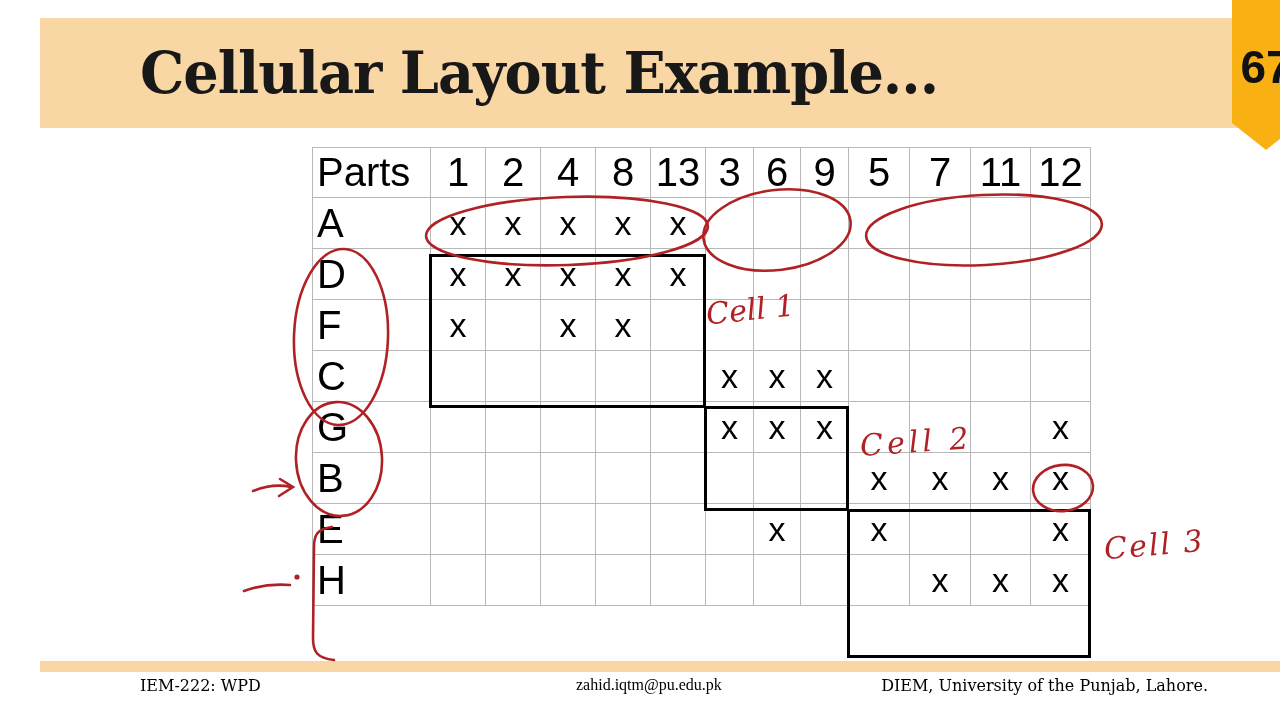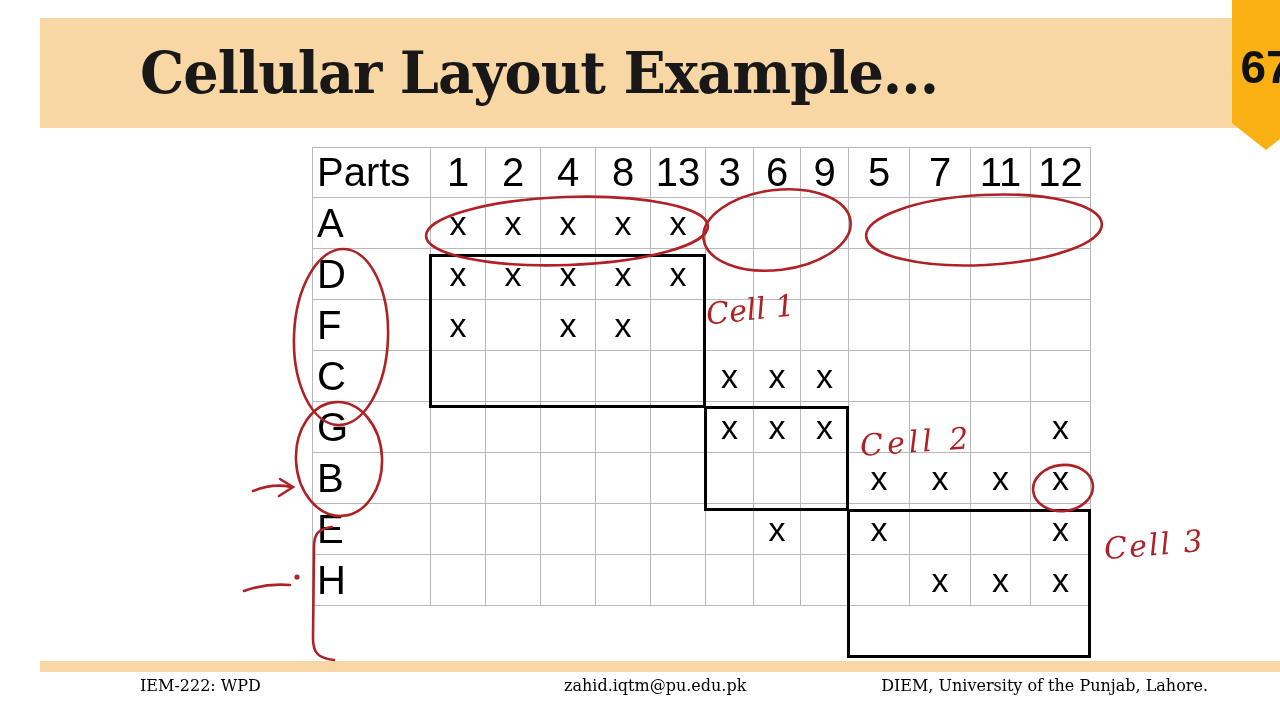--- a/index.html
+++ b/index.html
@@ -37,21 +37,21 @@
   .box1{left:389px;top:254px;width:277px;height:154px;}
   .box2{left:664px;top:406px;width:145px;height:105px;}
   .box3{left:807px;top:509px;width:244px;height:149px;}
 
   
   .footer-strip{position:absolute;left:0;top:661px;width:1280px;height:11px;
                 background:var(--header-band,#f9d7a5);z-index:1;}
   .footer-text{position:absolute;left:0;top:676px;width:1280px;height:24px;z-index:2;
                font-family:"DejaVu Serif","Liberation Serif",serif;font-size:16px;color:#000000;}
   .footer-text .f-left{position:absolute;left:100px;}
-  .footer-text .f-center{position:absolute;left:524px;}
+  .footer-text .f-center{position:absolute;left:536px;font-family:Liberation Serif, serif;}
   .footer-text .f-right{position:absolute;right:112px;}
 
   
   .ink-overlay{position:absolute;left:0;top:0;width:1280px;height:720px;z-index:6;pointer-events:none;}
   .ink-overlay *{vector-effect:non-scaling-stroke;}
   .hand{position:absolute;z-index:7;color:var(--ink,#b02125);
         font-family:"DejaVu Serif",serif;font-style:italic;font-size:30px;white-space:nowrap;
         pointer-events:none;}
   .hand.c1{left:666px;top:292px;transform:rotate(-6deg);}
   .hand.c2{left:820px;top:424px;transform:rotate(-4deg);letter-spacing:4px;}

